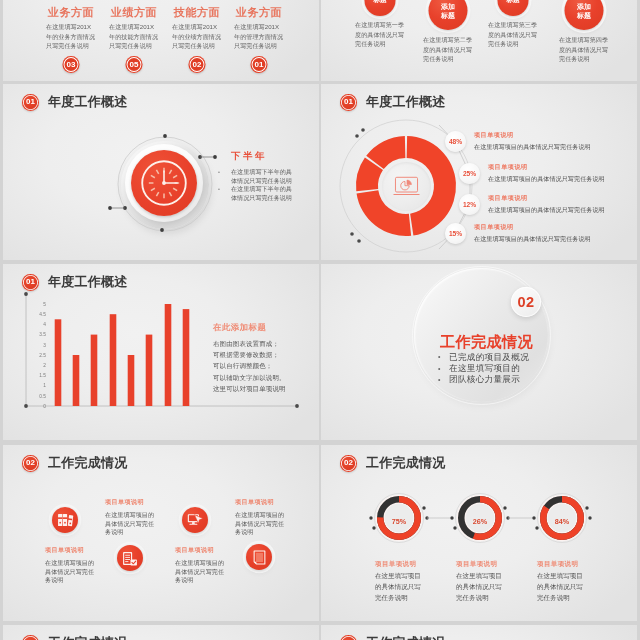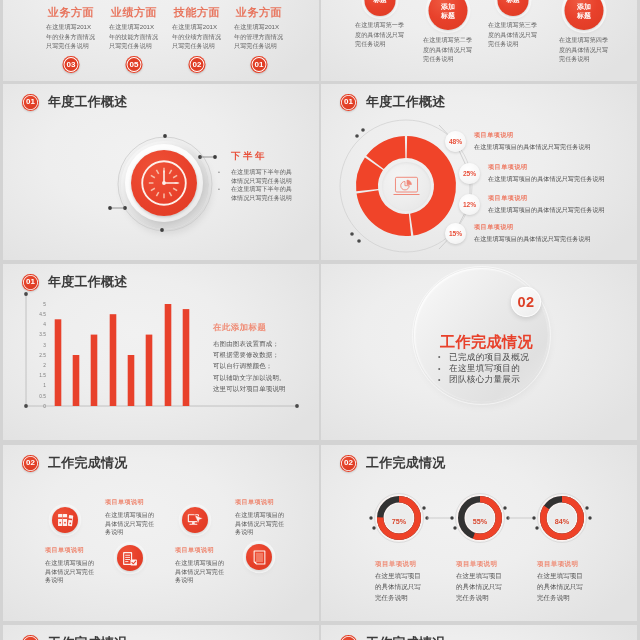--- a/index.html
+++ b/index.html
@@ -494,21 +494,21 @@
         <circle cx="241" cy="73" r="23.3" fill="#fbf3f1"></circle>
         <circle cx="241" cy="73" r="18.75" fill="none" stroke="#323232" stroke-width="6.5"></circle>
         <circle cx="241" cy="73" r="18.75" fill="none" stroke="#ee4228" stroke-width="6.5" stroke-dasharray="98.96016858807849 117.80972450961724" transform="rotate(-90 241 73)"></circle>
         <circle cx="241" cy="73" r="14.3" fill="#ececec"></circle>
         <circle cx="266" cy="63" r="1.7" fill="#3f3f3f"></circle>
         <circle cx="269" cy="73" r="1.7" fill="#3f3f3f"></circle>
         <circle cx="213" cy="73" r="1.7" fill="#3f3f3f"></circle>
         <circle cx="216" cy="83" r="1.7" fill="#3f3f3f"></circle>
       </svg>
   <div class="s8pct p0">75%</div>
-  <div class="s8pct p1">55%</div>
+  <div class="s8pct p1">26%</div>
   <div class="s8pct p2">84%</div>
   <div class="s8txt x0">
     <div class="s8t">项目单项说明</div>
     <div class="s8d">在这里填写项目
 的具体情况只写
 完任务说明</div>
   </div>
   <div class="s8txt x1">
     <div class="s8t">项目单项说明</div>
     <div class="s8d">在这里填写项目

